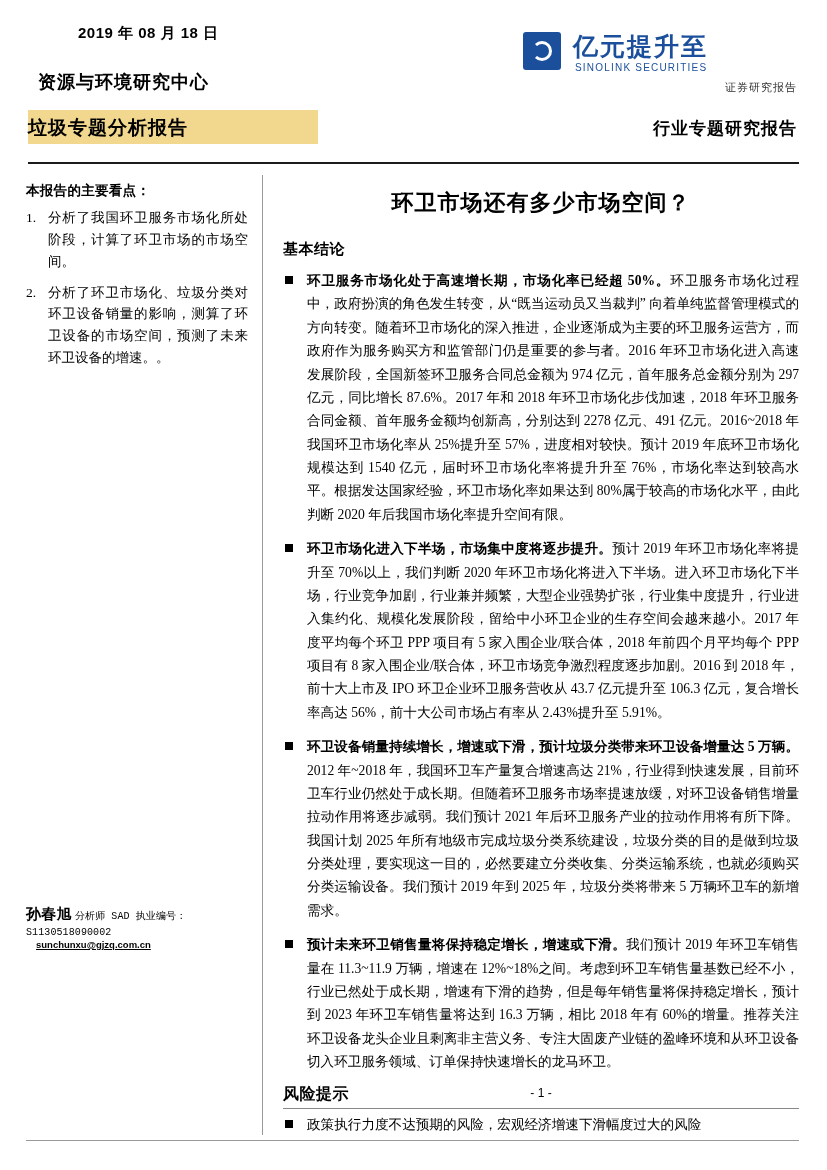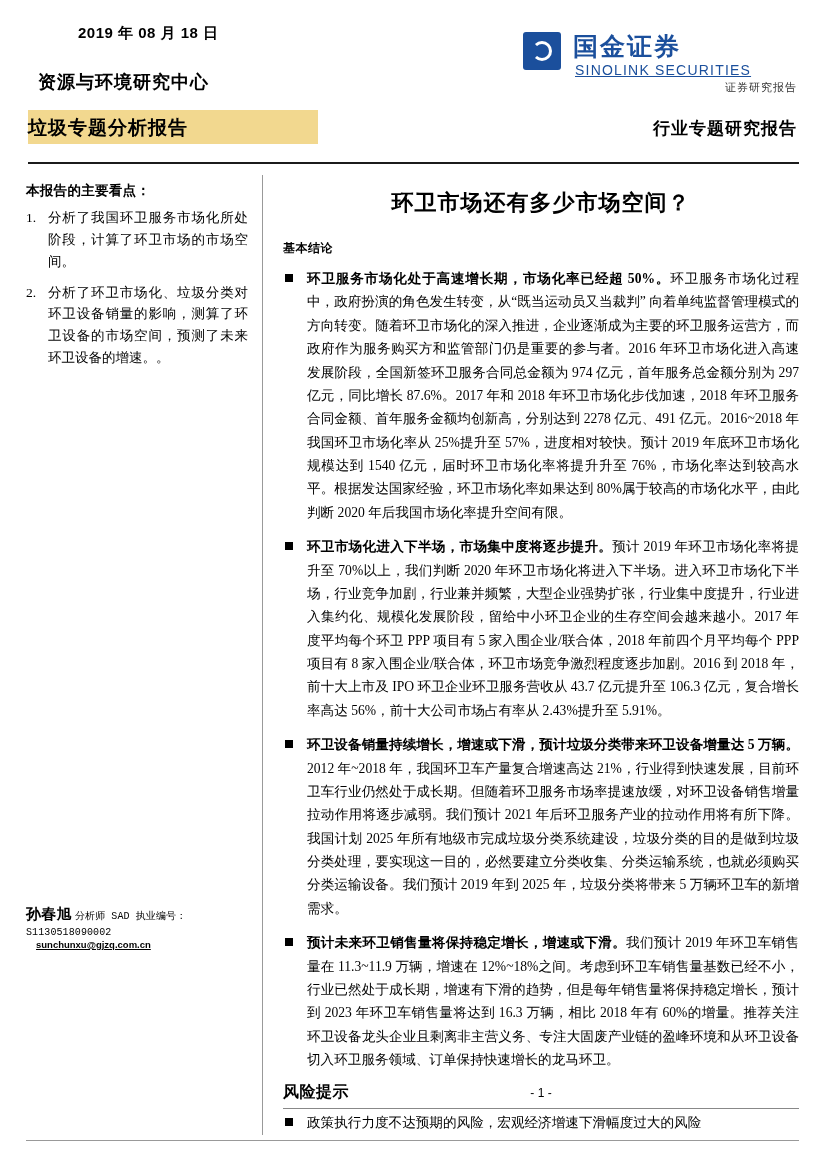--- a/index.html
+++ b/index.html
@@ -108,25 +108,24 @@
     top: 0px;
     font-size: 25px;
     font-weight: bold;
     letter-spacing: 2px;
     color: #1b4f9c;
   }
   .logo-en {
     position: absolute;
     left: 76px;
     top: 32px;
-    font-size: 14px;
+    font-size: 10px;
     letter-spacing: 1.2px;
     color: #1b4f9c;
     font-family: "Liberation Sans", sans-serif;
-    text-decoration: underline;
   }
   .logo-sub {
     position: absolute;
     right: 2px;
     top: 50px;
     font-size: 11px;
     color: #333;
     letter-spacing: 1px;
   }
 
@@ -219,21 +218,21 @@
     width: 516px;
   }
   .doc-title {
     text-align: center;
     font-size: 22px;
     font-weight: bold;
     letter-spacing: 1px;
     margin: 6px 0 22px 0;
   }
   .sec-heading {
-    font-size: 12px;
+    font-size: 15px;
     font-weight: bold;
     margin: 0 0 10px 0;
     letter-spacing: 0.5px;
   }
   .bullet-item {
     position: relative;
     padding-left: 24px;
     margin-bottom: 11px;
     font-size: 13.6px;
     line-height: 1.72;
@@ -291,21 +290,21 @@
 
   <div class="header">
     <div class="hdr-date">2019 年 08 月 18 日</div>
     <div class="hdr-center-name">资源与环境研究中心</div>
     <div class="hdr-title-bar"></div>
     <div class="hdr-title-bar-text">垃圾专题分析报告</div>
     <div class="hdr-right-label">行业专题研究报告</div>
 
     <div class="logo-wrap">
       <div class="logo-mark"></div>
-      <div class="logo-cn">国金证券</div>
+      <div class="logo-cn">亿元提升至</div>
       <div class="logo-en">SINOLINK SECURITIES</div>
       <div class="logo-sub">证券研究报告</div>
     </div>
   </div>
 
   <div class="hdr-rule"></div>
   <div class="col-rule"></div>
 
   <div class="leftcol">
     <div class="left-heading">本报告的主要看点：</div>

